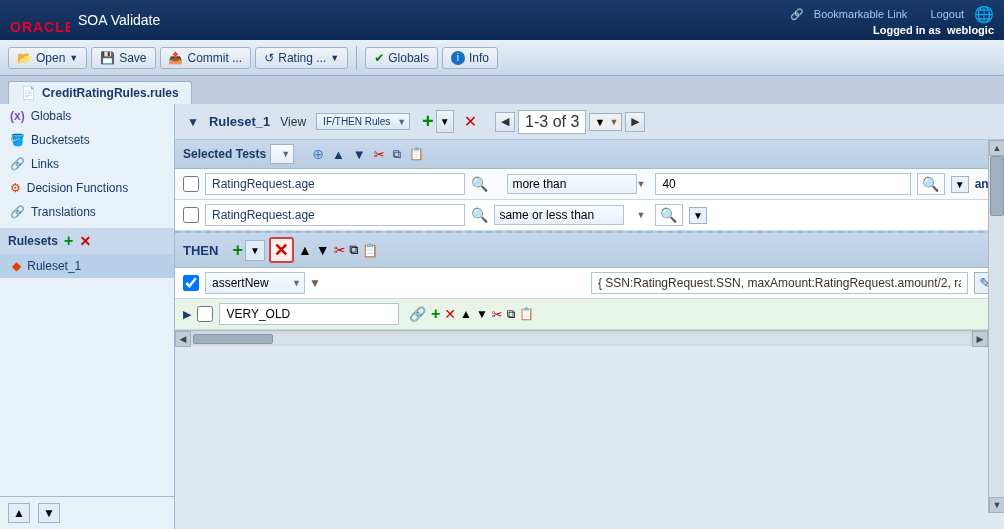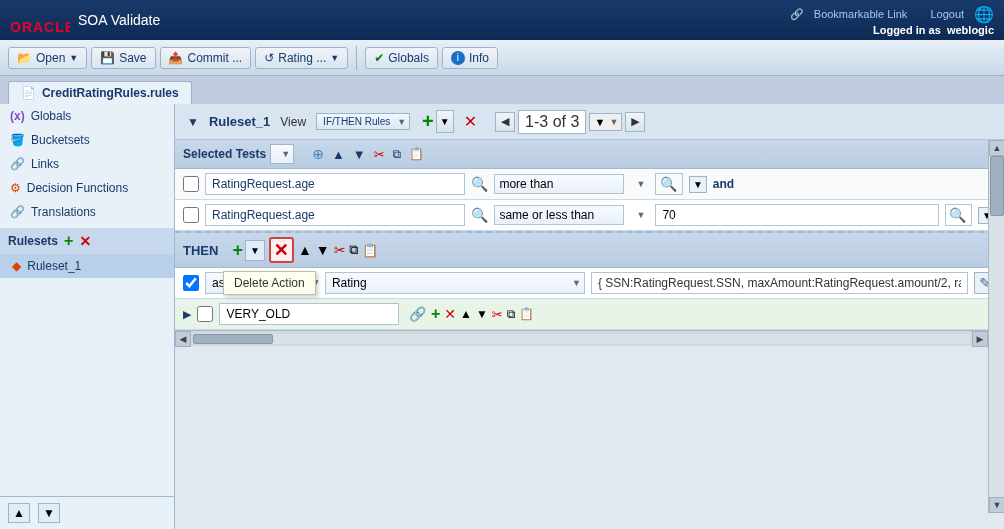--- a/index.html
+++ b/index.html
@@ -471,39 +471,39 @@
           <span class="sm-icon" style="font-size:12px;">⧉</span>
           <span class="sm-icon" style="font-size:12px;">📋</span>
         </div>
       </div>
 
       <div class="condition-row">
         <input type="checkbox" class="cond-checkbox" style="">
         <input type="text" class="cond-field" value="RatingRequest.age" style="">
         <span class="cond-search-icon">🔍</span>
         <div class="select-wrap" style="flex:0 0 155px;">
-          <select class="cond-op" style="width:100%;appearance:none;padding-right:20px;">
+          <select class="cond-op" style="width:100%;appearance:none;padding-right:20px;margin-left:13px;">
             <option>more than</option>
           </select>
         </div>
+        <input type="text" class="cond-val" value="40" style="">
         <span class="cond-val-search">🔍</span>
         <span style="font-size:10px;border:1px solid #a0b4c8;padding:2px 3px;background:#e8f0f8;cursor:pointer;">▼</span>
         <span class="cond-append">and</span>
       </div>
 
       <div class="condition-row">
         <input type="checkbox" class="cond-checkbox" style="">
         <input type="text" class="cond-field" value="RatingRequest.age" style="">
         <span class="cond-search-icon">🔍</span>
         <div class="select-wrap" style="flex:0 0 155px;">
           <select class="cond-op" style="width:100%;appearance:none;padding-right:20px;">
             <option>same or less than</option>
           </select>
         </div>
-        <input type="text" class="cond-val" value="70" style="">
         <span class="cond-val-search">🔍</span>
         <span style="font-size:10px;border:1px solid #a0b4c8;padding:2px 3px;background:#e8f0f8;cursor:pointer;">▼</span>
       </div>
     </div>
 
     <div class="then-section">
       <div class="then-header" style="position:relative;">
         <span class="then-label">THEN</span>
 
         <div style="display:flex;align-items:center;gap:4px;margin-left:6px;">
@@ -512,39 +512,31 @@
             <div class="add-arrow" style="font-size:10px;border:1px solid #a0b4c8;padding:0 4px;cursor:pointer;background:#e0ecf8;">▼</div>
           </div>
           <span style="color:#cc0000;font-size:18px;cursor:pointer;border:2px solid #cc4444;background:#fff0f0;border-radius:3px;padding:0 3px;font-weight:bold;">✕</span>
           <span style="cursor:pointer;font-size:14px;">▲</span>
           <span style="cursor:pointer;font-size:14px;">▼</span>
           <span style="cursor:pointer;color:#cc0000;font-size:14px;">✂</span>
           <span style="cursor:pointer;font-size:13px;">⧉</span>
           <span style="cursor:pointer;font-size:13px;">📋</span>
         </div>
 
-        <div class="delete-tooltip">
-          <span>Delete Action</span>
-        </div>
       </div>
 
       <div class="action-row">
         <input type="checkbox" class="action-checkbox" checked="" style="">
         <div class="action-select-group">
           <div class="select-wrap" style="flex:0 0 100px;">
             <select class="action-fn-select" style="appearance:none;width:100%;padding-right:18px;">
               <option>assertNew</option>
             </select>
           </div>
           <span style="padding:0 4px;display:flex;align-items:center;color:#666;">▼</span>
-          <div class="select-wrap" style="flex:1;">
-            <select class="action-fn-select" style="appearance:none;width:100%;padding-right:18px;">
-              <option>Rating</option>
-            </select>
-          </div>
         </div>
         <input type="text" class="action-value" value="{ SSN:RatingRequest.SSN, maxAmount:RatingRequest.amount/2, rating:400, risk:&quot;HIGH&quot; }" style="">
         <span style="color:#4060a0;cursor:pointer;font-size:14px;border:1px solid #a0b4c8;padding:2px 4px;background:#e8f0f8;">✎</span>
       </div>
     </div>
 
     <div class="nested-row">
       <span style="cursor:pointer;font-size:11px;color:#1a3a6b;">▶</span>
       <input type="checkbox" style="width: 16px; height: 16px;">
       <input type="text" class="nested-field" value="VERY_OLD" style="">

